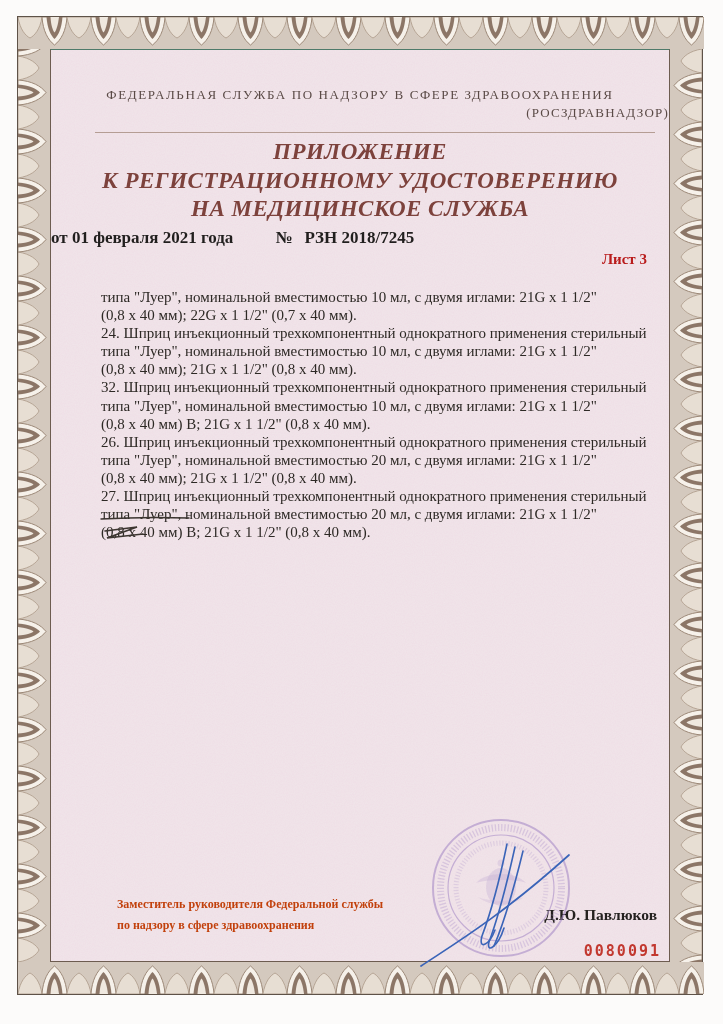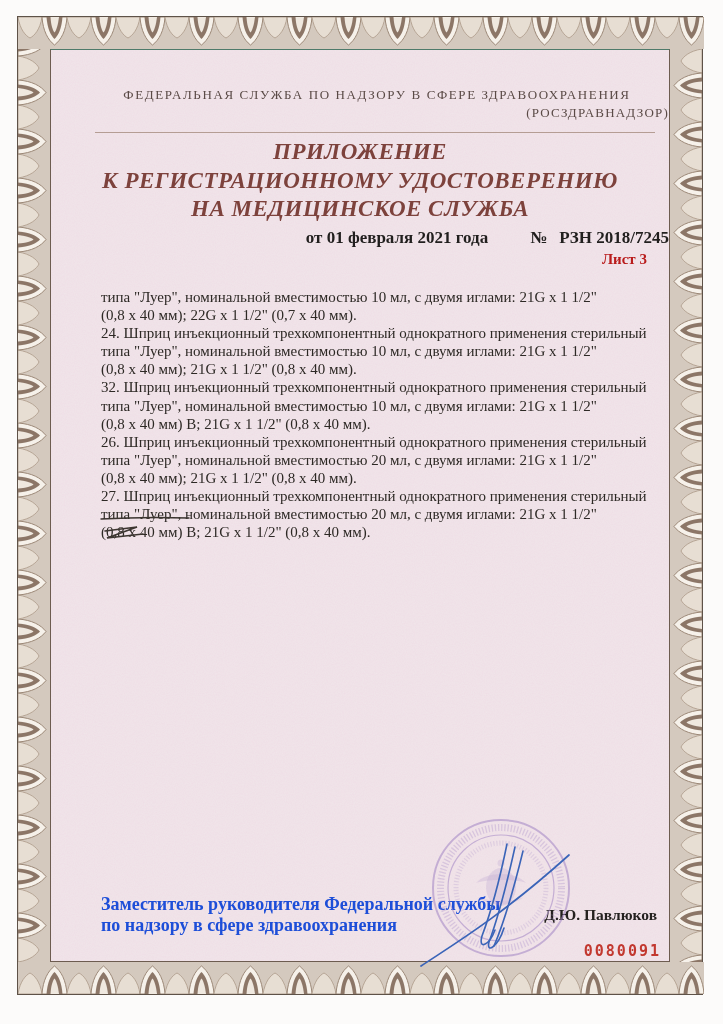--- a/index.html
+++ b/index.html
@@ -9,35 +9,35 @@
   .band{position:absolute;display:block;}
   .band-top{left:0;top:0;}
   .band-bottom{left:0;bottom:0;transform:scaleY(-1);}
   .band-left{left:0;top:32px;}
   .band-right{right:0;top:32px;}
   .inner{position:absolute;left:32px;top:32px;right:32px;bottom:32px;background:#f0e6ea;
          border:1px solid #6d5c50;border-top:1px solid #4e7a6a;}
   .noise{position:absolute;left:0;top:0;width:100%;height:100%;pointer-events:none;}
   .content{position:absolute;left:0;top:0;right:0;bottom:0;z-index:2;}
   .agency{position:absolute;left:0;width:100%;text-align:center;color:var(--c-header,#5a4a46);}
-  .agency-1{top:37px;font-size:13px;letter-spacing:1.6px;padding-left:17px;}
+  .agency-1{top:37px;font-size:13px;letter-spacing:1.6px;}
   .agency-2{top:55px;font-size:13px;letter-spacing:1.2px;text-align:right;}
   .hr{position:absolute;top:82px;left:44px;width:560px;height:1px;background:#b59d94;}
   .title{position:absolute;top:88px;left:0;width:100%;text-align:center;
          color:var(--c-title,#7d423c);font-weight:bold;font-size:23px;line-height:28.5px;letter-spacing:0.5px;font-style:italic;}
-  .dateline{position:absolute;top:178px;left:0;width:100%;text-align:right;
+  .dateline{position:absolute;top:178px;left:0;width:100%;text-align:left;
             color:var(--c-date,#211f1e);font-weight:bold;font-size:17px;}
   .dateline .numsign{margin-left:42px;}
   .dateline .numval{margin-left:12px;}
   .sheet{position:absolute;top:201px;right:22px;font-weight:bold;font-size:15px;color:#b91c1c;}
   .bodytext{position:absolute;top:238px;left:50px;width:565px;color:var(--c-body,#2d2925);
             font-size:15px;line-height:18.1px;}
   .bline{white-space:nowrap;}
   .zmark{position:absolute;left:46px;top:462px;}
-  .sigpos{position:absolute;top:844px;left:50px;font-weight:bold;font-size:18px;line-height:20.5px;color:#1d4ed8;}
+  .sigpos{position:absolute;top:844px;left:66px;font-weight:bold;font-size:12px;line-height:20.5px;color:#c2410c;}
   .signame{position:absolute;top:856px;right:12px;font-weight:bold;font-size:15.5px;color:#24211f;}
   .serial{position:absolute;top:892px;right:8px;font-family:"DejaVu Sans Mono",monospace;
           font-weight:bold;font-size:15px;letter-spacing:2px;color:var(--c-serial,#c2382f);}
   .stamp{position:absolute;left:365px;top:753px;opacity:0.55;}
   .autograph{position:absolute;left:352px;top:748px;}
   .stampline{stroke:var(--c-stamp,#a184c4);fill:none;}
   .stampfill{fill:var(--c-stamp,#a184c4);}
   .ink{stroke:var(--c-ink,#3a64b8);fill:none;stroke-linecap:round;}
   .penink{stroke:#3c3631;fill:none;stroke-linecap:round;}
 </style>

